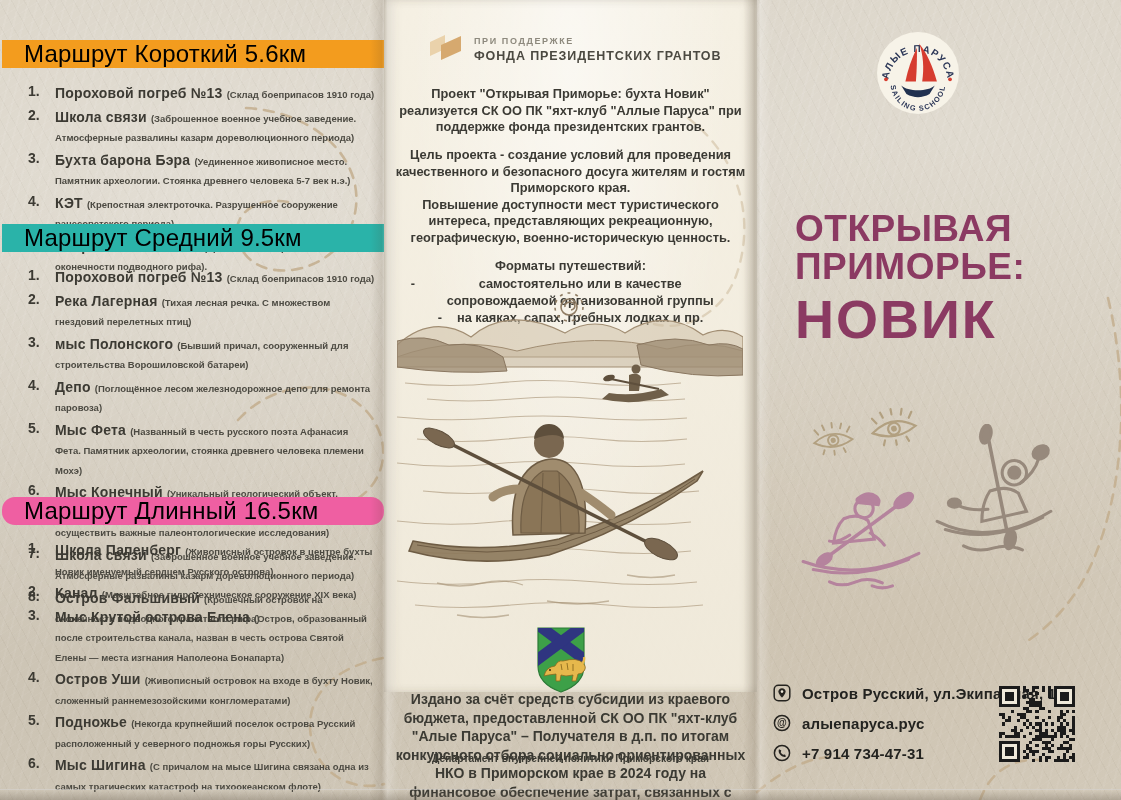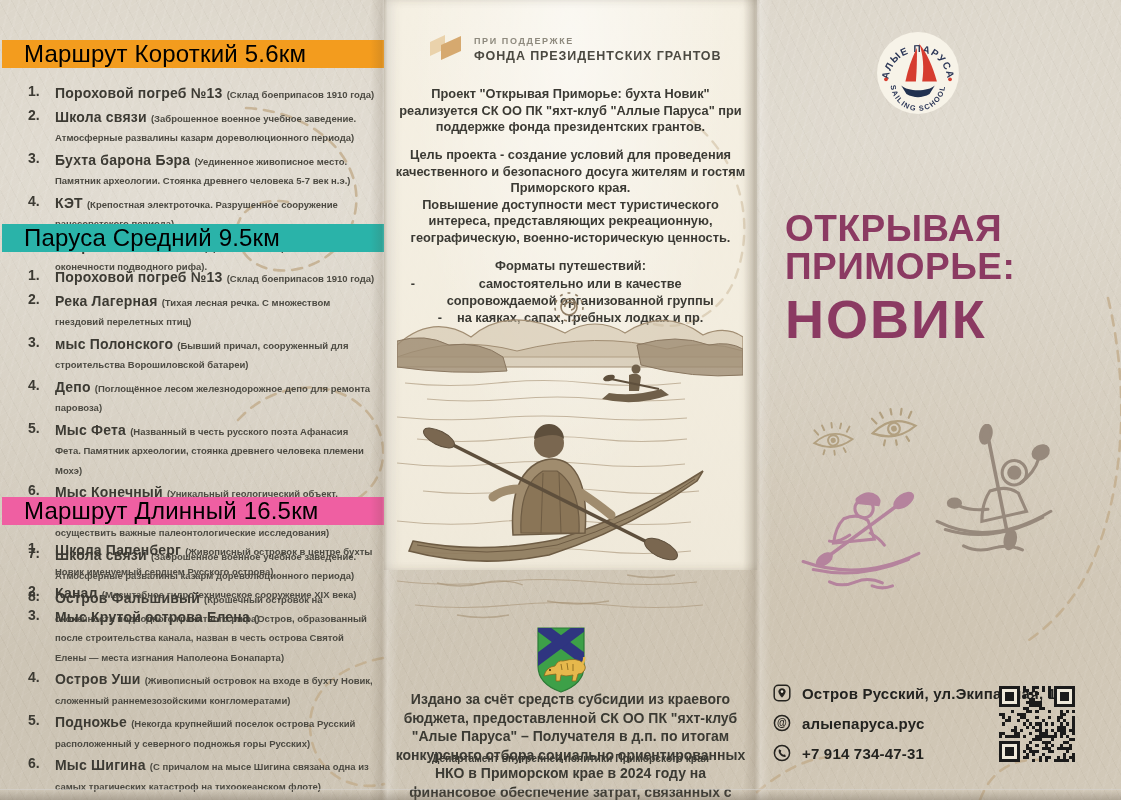--- a/index.html
+++ b/index.html
@@ -27,21 +27,21 @@
   .route-header{height:28px;margin-left:2px;width:382px;display:flex;align-items:center;box-sizing:border-box;padding-left:22px;}
   .route-title{font-size:24px;font-weight:400;color:#000000;letter-spacing:.2px;}
   .route-list{margin:15px 8px 0 28px;display:flex;flex-direction:column;gap:4px;}
   .route-item{display:flex;color:#3c3a33;}
   .item-num{flex:none;width:27px;font-size:14px;font-weight:700;line-height:1.22;}
   .item-text{flex:1;line-height:1.22;}
   .item-name{font-size:14px;font-weight:700;letter-spacing:.2px;}
   .item-desc{font-size:9.5px;font-weight:700;color:#4c4a42;line-height:1.25;}
 
   
-  .panel-mid{position:absolute;left:384px;top:0;width:373px;height:570px;
+  .panel-mid{position:absolute;left:384px;top:0;width:373px;height:692px;
     background:
       radial-gradient(ellipse at 50% 8%, rgba(255,255,255,.55), transparent 60%),
       linear-gradient(180deg, rgba(247,242,229,.92), rgba(243,237,222,.9));
     box-shadow: inset 10px 0 16px -10px rgba(70,58,40,.45), inset -10px 0 16px -10px rgba(70,58,40,.45);}
   .mid-decor{position:absolute;left:0;top:0;width:373px;height:800px;pointer-events:none;}
   .fund-logo{position:absolute;top:33px;left:44px;display:flex;align-items:center;gap:9px;}
   .fund-flag{width:37px;height:32px;}
   .fund-line1{font-size:9px;letter-spacing:1.6px;color:#8d897d;font-weight:700;}
   .fund-line2{font-size:12.5px;letter-spacing:.9px;color:#4b4941;font-weight:700;margin-top:3px;}
   .mid-text{position:absolute;top:86px;left:11px;width:351px;text-align:center;color:#3b3a34;}
@@ -55,21 +55,21 @@
   .illustration{position:absolute;top:283px;left:13px;width:346px;height:340px;}
   .emblem{position:absolute;top:626px;left:152px;width:50px;height:68px;}
   .footnote{position:absolute;top:690px;left:9px;width:355px;margin:0;text-align:center;
     font-size:14px;font-weight:700;line-height:1.33;color:#3b3a33;}
   .department{position:absolute;top:753px;left:9px;width:355px;margin:0;text-align:center;
     font-size:10.3px;font-weight:700;color:#3b3a33;}
 
   
   .panel-right{position:absolute;left:757px;top:0;width:364px;height:800px;}
   .club-logo{position:absolute;left:119px;top:31px;width:84px;height:84px;}
-  .cover-title{position:absolute;left:28px;top:210px;color:#8B3A62;font-weight:800;}
+  .cover-title{position:absolute;left:38px;top:210px;color:#8B3A62;font-weight:800;}
   .t-small{font-size:37px;line-height:38px;letter-spacing:.5px;}
   .t-big{font-size:54px;line-height:50px;letter-spacing:2px;margin-top:8px;}
   .eye-1{position:absolute;left:52px;top:420px;width:48px;height:36px;transform:rotate(-6deg);}
   .eye-2{position:absolute;left:109px;top:406px;width:55px;height:40px;transform:rotate(-10deg);}
   .kayaker-pink{position:absolute;left:42px;top:476px;width:124px;height:114px;}
   .kayaker-gray{position:absolute;left:172px;top:424px;width:128px;height:134px;}
   .contacts{position:absolute;left:16px;top:684px;display:flex;flex-direction:column;gap:12px;}
   .contact-row{display:flex;align-items:center;gap:11px;}
   .contact-icon{width:18px;height:18px;flex:none;}
   .contact-icon svg{width:18px;height:18px;}
@@ -124,21 +124,21 @@
     <span class="item-text"><span class="item-name">КЭТ </span><span class="item-desc">(Крепостная электроточка. Разрушенное сооружение ранесоветского периода)</span></span>
   </div>
           <div class="route-item">
     <span class="item-num">5.</span>
     <span class="item-text"><span class="item-name">Остров Фальшивый </span><span class="item-desc">(Крошечный островок на оконечности подводного рифа).</span></span>
   </div>
         </div>
   </section>
       <section class="route">
     <div class="route-header" style="background: rgb(42, 179, 169);">
-      <span class="route-title">Паруса Средний 9.5км</span>
+      <span class="route-title">Маршрут Средний 9.5км</span>
     </div>
     <div class="route-list">
           <div class="route-item">
     <span class="item-num">1.</span>
     <span class="item-text"><span class="item-name">Пороховой погреб №13 </span><span class="item-desc">(Склад боеприпасов 1910 года)</span></span>
   </div>
           <div class="route-item">
     <span class="item-num">2.</span>
     <span class="item-text"><span class="item-name">Река Лагерная </span><span class="item-desc">(Тихая лесная речка. С множеством гнездовий перелетных птиц)</span></span>
   </div>
@@ -162,21 +162,21 @@
     <span class="item-num">7.</span>
     <span class="item-text"><span class="item-name">Школа связи </span><span class="item-desc">(Заброшенное военное учебное заведение. Атмосферные развалины казарм дореволюционного периода)</span></span>
   </div>
           <div class="route-item">
     <span class="item-num">8.</span>
     <span class="item-text"><span class="item-name">Остров Фальшивый </span><span class="item-desc">(Крошечный островок на оконечности подводного гранитного рифа)</span></span>
   </div>
         </div>
   </section>
       <section class="route">
-    <div class="route-header" style="background: rgb(239, 95, 162);">
+    <div class="route-header" style="background: rgb(239, 95, 162); border-radius: 13px;">
       <span class="route-title">Маршрут Длинный 16.5км</span>
     </div>
     <div class="route-list">
           <div class="route-item">
     <span class="item-num">1.</span>
     <span class="item-text"><span class="item-name">Школа Папенберг </span><span class="item-desc">(Живописный островок в центре бухты Новик именуемый сердцем Русского острова)</span></span>
   </div>
           <div class="route-item">
     <span class="item-num">2.</span>
     <span class="item-text"><span class="item-name">Канал </span><span class="item-desc">(Масштабное гидротехническое сооружение XIX века)</span></span>

